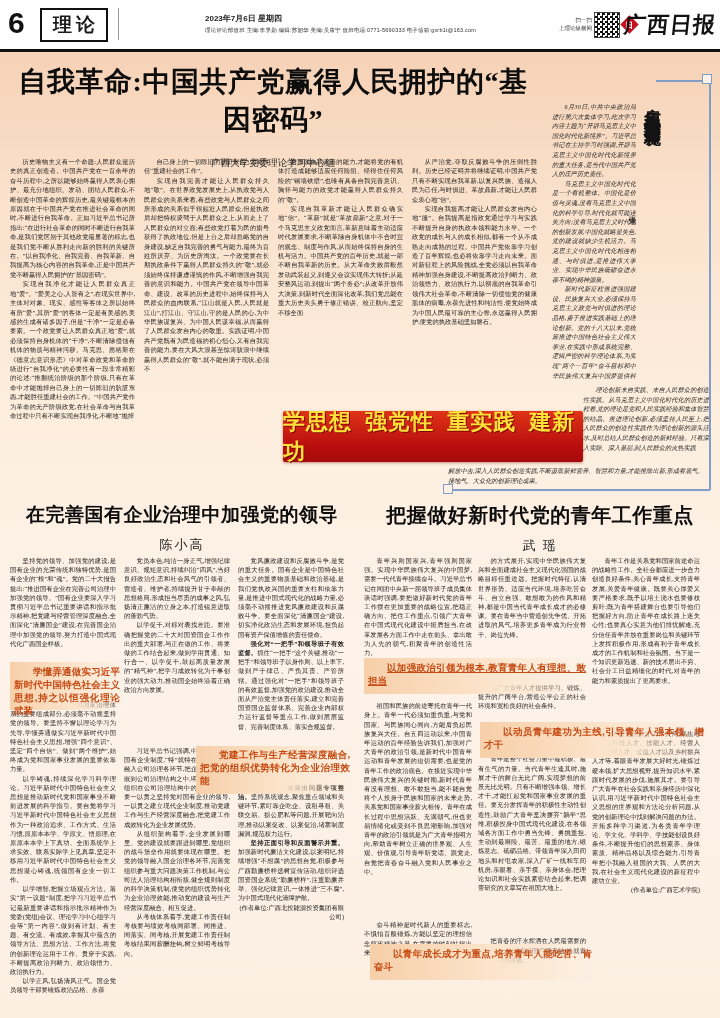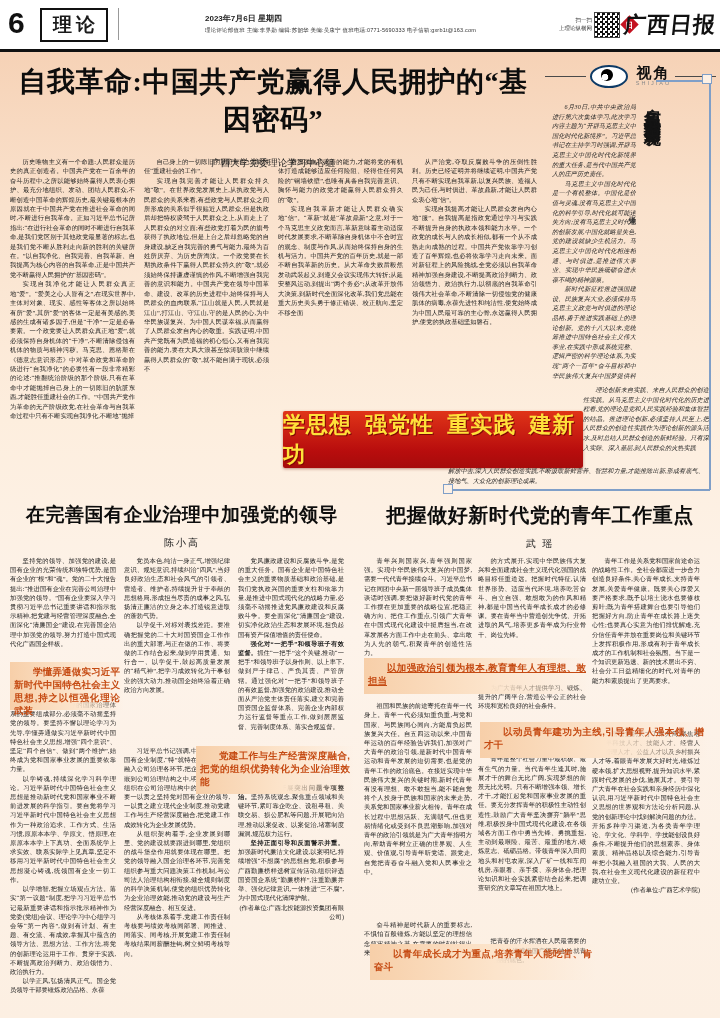--- a/index.html
+++ b/index.html
@@ -31,21 +31,21 @@
             font-family:"Liberation Serif",serif;}
   .ta-byline{margin:0;padding-top:18px;text-align:center;font-size:9.5px;color:#222;}
   .cols{display:flex;}
   #top-cols{position:absolute;left:4px;top:100px;width:527px;}
   #top-cols .col{width:125px;margin-right:9px;height:322px;overflow:hidden;}
   #top-cols .col:last-child{margin-right:0;}
   #top-cols .col:nth-child(3),#top-cols .col:nth-child(4){height:254px;}
   .bp{margin:0;text-indent:2em;text-align:justify;font-size:6.3px;line-height:9.4px;color:#1c1c1c;}
   .sig{margin:0;text-indent:0;text-align:right;font-size:6.3px;line-height:9.4px;color:#1c1c1c;}
   
-  #banner{position:absolute;left:283px;top:411px;width:300px;height:57px;
+  #banner{position:absolute;left:283px;top:411px;width:300px;height:51px;
           background:linear-gradient(180deg,#e03418,#b80d0d 70%,#a60b0b);
           border-radius:2px;box-shadow:0 1px 3px rgba(120,20,0,.45);
           display:flex;align-items:center;justify-content:flex-start;}
   #banner span{font:900 22px "Liberation Sans","DejaVu Sans",sans-serif;color:#ffe13a;letter-spacing:1px;word-spacing:6px;
                text-shadow:1px 1px 0 #7e0505;}
   
   #viewpoint{position:absolute;left:545px;top:57px;width:171px;height:434px;}
   .vp-logo-row{position:absolute;left:0;top:0;width:171px;height:38px;display:flex;align-items:center;}
   .vp-line{flex:1;height:1px;background:#4a4a4a;}
   .vp-eye{position:relative;width:34px;height:19px;border:2px solid #0d3a66;border-radius:50%;margin:0 4px;background:#fff;}
@@ -71,35 +71,35 @@
   .corner{position:absolute;width:8px;height:8px;border:1.5px solid #7f9fc8;background:#fdf0e4;}
   #corner-tr{left:702px;top:74px;}
   #corner-bl{left:443px;top:484px;}
   
   .b-art{position:absolute;top:494px;height:520px;}
   #bottom-left{left:10px;width:344px;}
   #bottom-right{left:364px;width:352px;}
   .b-title{margin:0;padding-top:8px;text-align:center;font-weight:bold;color:#0d0d0d;font-family:Liberation Sans, sans-serif;}
   #bottom-left .b-title{font-size:19px;letter-spacing:.5px;}
   #bottom-right .b-title{font-size:20px;letter-spacing:.5px;}
-  .b-byline{margin:0;padding-top:8px;text-align:center;font-size:10px;color:#222;letter-spacing:2px;}
+  .b-byline{margin:0;padding-top:8px;text-align:center;font-size:13px;color:#222;letter-spacing:2px;}
   .b-cols{position:absolute;left:0;top:62px;}
   .b-cols .col{overflow:hidden;height:450px;}
   #bl-cols .col{width:106px;margin-right:8px;}
   #br-cols .col{width:108px;margin-right:6px;}
   .b-cols .col:last-child{margin-right:0;}
   .b-art .bp{font-size:6.3px;line-height:9.2px;}
   .b-art .sig{font-size:6.3px;line-height:9.2px;}
   
   .subhead{position:absolute;box-sizing:border-box;padding:3px 4px 3px 4px;
            font:bold 9.5px "Liberation Sans","DejaVu Sans",sans-serif;color:#c54a12;line-height:13px;
            text-indent:2em;text-align:justify;
            background:linear-gradient(90deg,#f7cfa9,#fce4cb 55%,rgba(253,240,228,0));}
   #l-sh1{left:0;top:168px;width:114px;height:48px;}
-  #l-sh2{left:186px;top:252px;width:158px;height:48px;}
+  #l-sh2{left:186px;top:252px;width:158px;height:48px;font-family:Liberation Serif, serif;}
   #r-sh1{left:0;top:164px;width:226px;height:36px;text-decoration:underline;}
   #r-sh2{left:116px;top:228px;width:228px;height:36px;}
   #r-sh3{left:6px;top:450px;width:226px;height:36px;}
 </style>
 </head>
 <body>
 
 <div id="page">
 
   <div id="masthead">
@@ -145,31 +145,20 @@
           <p class="bp">实现自我提高才能让人民群众发自内心地“服”。自我提高是指政党通过学习与实践不断提升自身的执政本领和能力水平。一个政党的成长与人的成长相似,都有一个从不成熟走向成熟的过程。中国共产党依靠学习创造了百年辉煌,也必将依靠学习走向未来。面对新征程上的风险挑战,全党必须以自我革命精神加强自身建设,不断提高政治判断力、政治领悟力、政治执行力,以彻底的自我革命引领伟大社会革命,不断清除一切侵蚀党的健康肌体的病毒,永葆先进性和纯洁性,使党始终成为中国人民最可靠的主心骨,永远赢得人民拥护,使党的执政基础坚如磐石。</p>
         </div>
       </div>
   </div>
 
   <div id="banner">
     <span>学思想 强党性 重实践 建新功</span>
   </div>
 
   <div id="viewpoint">
-    <div class="vp-logo-row">
-      <div class="vp-line"></div>
-      <div class="vp-eye">
-          <i></i>
-        </div>
-      <div class="vp-words">
-        <div class="vp-cn">视角</div>
-        <div class="vp-en">SHIJIAO</div>
-      </div>
-      <div class="vp-line"></div>
-    </div>
     <div class="vp-text">
         <p class="bp">6月30日,中共中央政治局进行第六次集体学习,此次学习内容主题为“开辟马克思主义中国化时代化新境界”。习近平总书记在主持学习时强调,开辟马克思主义中国化时代化新境界的重大任务,是当代中国共产党人的庄严历史责任。</p>
         <p class="bp">马克思主义中国化时代化是一个有机整体。中国化是价值与灵魂,没有马克思主义中国化的科学引导,时代化就可能迷失方向;没有马克思主义时代化的创新发展,中国化就略显失色,党的建设就缺少生机活力。马克思主义中国化时代化相连相通、与时俱进,是推进伟大事业、实现中华民族砥砺奋进永葆不竭的精神源泉。</p>
         <p class="bp">新时代新征程推进强国建设、民族复兴大业,必须保持马克思主义政党与时俱进的理论品格,勇于推进实践基础上的理论创新。党的十八大以来,党统筹推进中国特色社会主义伟大事业,在实践中形成系统完整、逻辑严密的科学理论体系,为实现“两个一百年”奋斗目标和中华民族伟大复兴中国梦提供科学行动指南。开辟马克思主义中国化时代化新境界,就是一个在实践基础上持续推进理论创新的过程。</p>
       </div>
     <div class="vp-title">肩负起历史责任开辟理论创新境界</div>
     <div class="vp-author">张锋木</div>
     <div class="vp-wide">
         <p class="bp">理论创新来自实践、来自人民群众的创造性实践。从马克思主义中国化时代化的历史进程看,党的理论是党和人民实践经验和集体智慧的结晶。推进理论创新,必须坚持人民至上,把人民群众的创造性实践作为理论创新的源头活水,及时总结人民群众创造的新鲜经验。只有深入实际、深入基层,到人民群众的火热实践</p>
       </div>

